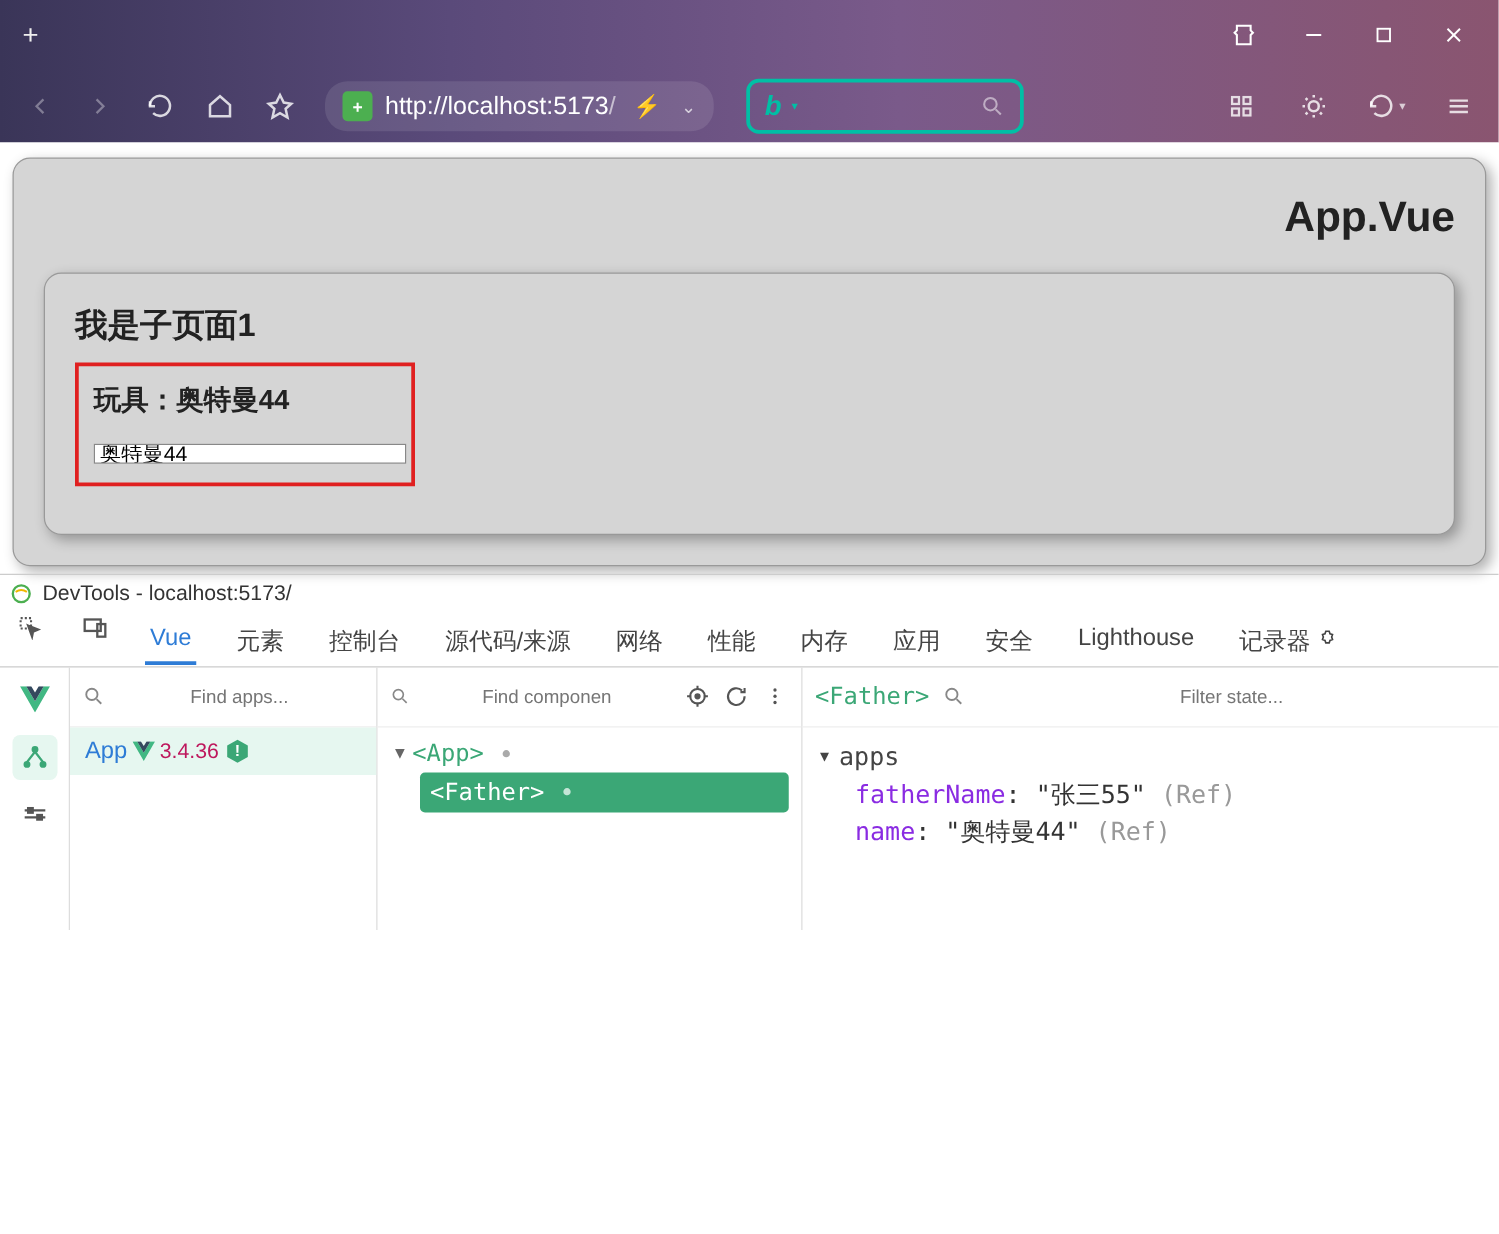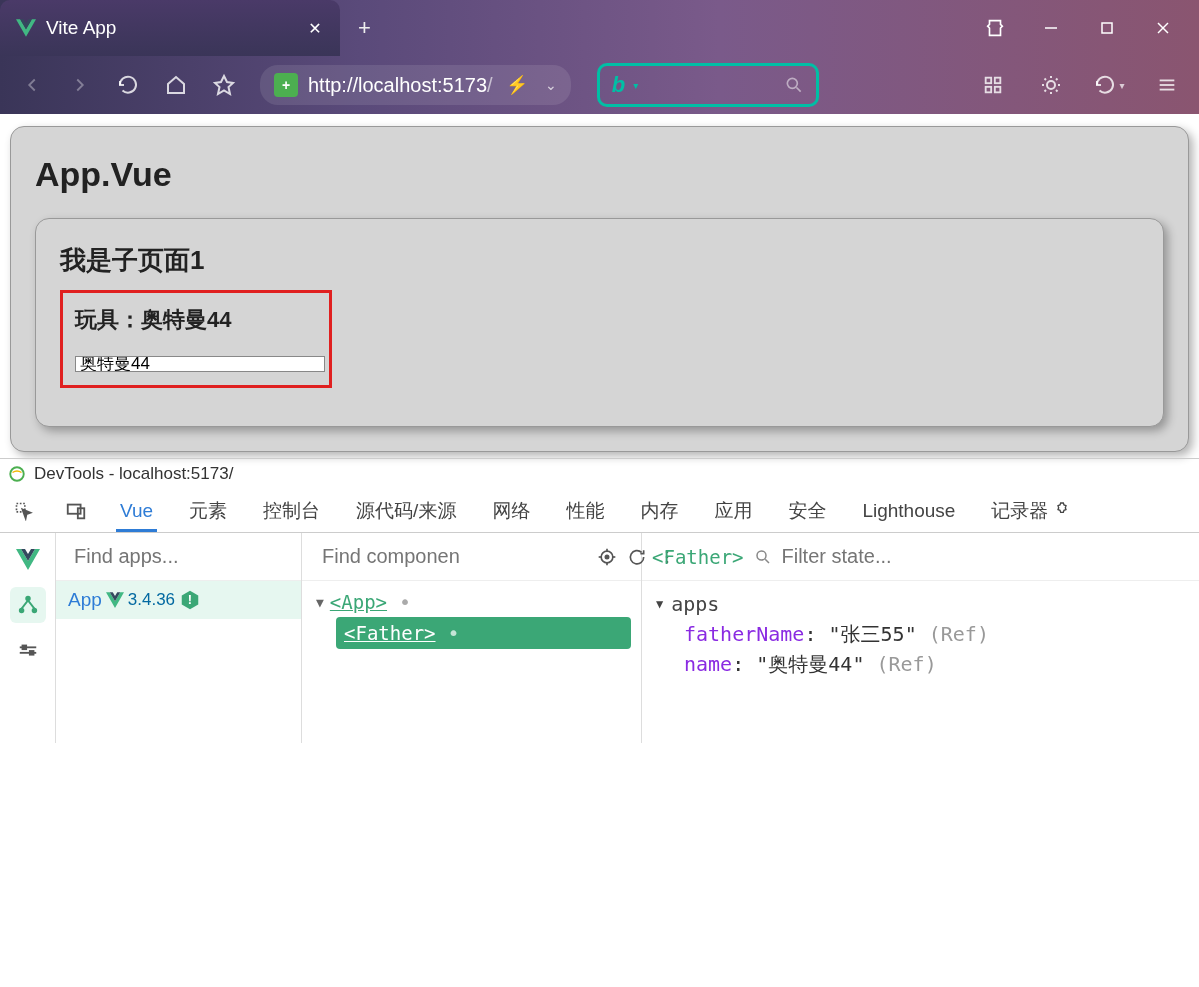--- a/index.html
+++ b/index.html
@@ -27,82 +27,72 @@
 .url-dropdown { color: rgba(255,255,255,0.7); font-size: 14px; margin-left: 6px; cursor: pointer; }
 .search-box { display: flex; align-items: center; border: 3px solid #00bfa5; border-radius: 10px; height: 44px; width: 222px; padding: 0 12px; margin-left: 18px; gap: 8px; }
 .bing-icon { color: #00bfa5; font-size: 22px; font-weight: bold; font-style: italic; }
 .search-dropdown { color: #00bfa5; font-size: 10px; }
 .search-mag { margin-left: auto; color: rgba(255,255,255,0.5); }
 .right-tools { margin-left: auto; display: flex; align-items: center; gap: 18px; }
 
 
 .page { background: #fff; padding: 12px 6px 6px 6px; }
 .app-card { background: #d5d5d5; border: 1px solid #999; border-radius: 14px; padding: 24px; box-shadow: 4px 4px 10px rgba(0,0,0,0.3); margin: 0 4px; }
-.app-card h1 { font-size: 34px; font-weight: 700; color: #222; padding: 4px 0 24px 0; }
+.app-card h1 { font-size: 34px; font-weight: 700; color: #222; padding: 4px 0 24px 0; text-align: right; }
 .child-card { background: #d5d5d5; border: 1px solid #999; border-radius: 14px; padding: 24px; box-shadow: 4px 4px 10px rgba(0,0,0,0.3); }
 .child-card h2 { font-size: 26px; font-weight: 700; color: #222; margin-bottom: 12px; }
 .red-box { border: 3px solid #e02020; padding: 12px; margin-bottom: 14px; width: 272px; }
 .toy-label { font-size: 22px; font-weight: 700; color: #222; margin-bottom: 20px; }
 .toy-input { width: 250px; height: 16px; font-size: 17px; padding: 2px 4px; border: 1px solid #888; background: #fff; }
 
 
 .devtools { border-top: 1px solid #ccc; }
 .dt-title { height: 30px; display: flex; align-items: center; padding: 0 8px; gap: 8px; font-size: 17px; color: #333; }
 .ie-icon { width: 18px; height: 18px; color: #4caf50; }
-.dt-tabs { height: 44px; border-bottom: 1px solid #ccc; display: flex; align-items: center; padding: 0 12px; gap: 28px; font-size: 19px; color: #444; }
+.dt-tabs { height: 44px; border-bottom: 1px solid #ccc; display: flex; align-items: flex-start; padding: 0 12px; gap: 28px; font-size: 19px; color: #444; }
 .dt-tab { cursor: pointer; padding: 10px 4px; }
 .dt-tab.active { color: #2e7cd6; border-bottom: 3px solid #2e7cd6; padding-bottom: 7px; }
 .dt-icon-btn { width: 24px; height: 24px; display: flex; align-items: center; justify-content: center; cursor: pointer; color: #555; }
 .dt-body { display: flex; height: 210px; }
 .dt-col1 { width: 56px; border-right: 1px solid #ddd; display: flex; flex-direction: column; align-items: center; padding-top: 8px; gap: 10px; }
 .vue-sq { width: 36px; height: 36px; display: flex; align-items: center; justify-content: center; border-radius: 6px; cursor: pointer; }
 .vue-sq.sel { background: #e6f7f0; }
 .dt-col2 { width: 246px; border-right: 1px solid #ddd; }
 .dt-search-row { height: 48px; display: flex; align-items: center; padding: 0 10px; gap: 8px; border-bottom: 1px solid #eee; }
-.dt-search-input { border: none; outline: none; font-size: 20px; color: #999; flex: 1; background: transparent; }
+.dt-search-input { border: none; outline: none; font-size: 15px; color: #999; flex: 1; background: transparent; text-align: center; }
 .app-item { background: #e6f7f0; padding: 8px 12px; display: flex; align-items: center; gap: 4px; font-size: 19px; }
 .app-name { color: #2e7cd6; }
-.vue-ver { color: #0369a1; font-size: 17px; }
+.vue-ver { color: #be185d; font-size: 17px; }
 .vue-badge { width: 22px; height: 22px; }
 .dt-col3 { width: 340px; border-right: 1px solid #ddd; }
 .comp-tools { height: 48px; display: flex; align-items: center; padding: 0 10px; gap: 10px; border-bottom: 1px solid #eee; }
 .tree { padding: 6px 10px; font-family: Consolas, monospace; font-size: 19px; }
 .tree-row { display: flex; align-items: center; gap: 6px; padding: 3px 4px; }
 .tree-row .caret { color: #666; font-size: 13px; }
-.tree-row .tag { color: #3ba776; text-decoration: underline; }
+.tree-row .tag { color: #3ba776; }
 .tree-row .dot { color: #aaa; font-size: 20px; margin-left: 6px; }
 .tree-row.selected { background: #3ba776; color: #fff; border-radius: 4px; padding: 4px 8px; margin-left: 24px; }
 .tree-row.selected .tag { color: #fff; }
 .tree-row.selected .dot { color: rgba(255,255,255,0.7); }
 .dt-col4 { flex: 1; }
 .state-head { height: 48px; display: flex; align-items: center; padding: 0 10px; gap: 10px; border-bottom: 1px solid #eee; font-family: Consolas, monospace; font-size: 19px; }
 .state-head .ftag { color: #3ba776; }
 .state-body { padding: 8px 14px; font-family: Consolas, monospace; font-size: 20px; line-height: 1.5; }
 .setup-hdr { color: #444; display: flex; align-items: center; gap: 8px; }
 .kv { margin-left: 28px; }
 .kv .k { color: #8a2be2; margin-top: 32px; }
 .kv .v { color: #333; }
 .kv .ref { color: #999; }
 
 svg { display: block; }
 </style>
 </head>
 <body>
 
 <div class="titlebar">
-  <div class="tab">
-    <span>
-      <svg class="tab-vue-icon" viewBox="0 0 24 21">
-          <path d="M0 0 L12 21 L24 0 L19 0 L12 12 L5 0 Z" fill="#41b883"></path>
-          <path d="M5 0 L12 12 L19 0 L15 0 L12 5 L9 0 Z" fill="#34495e"></path>
-        </svg>
-    </span>
-    <span class="tab-title">Vite App</span>
-    <span class="tab-close">✕</span>
-  </div>
   <span class="new-tab">+</span>
   <div class="window-controls">
     <span class="win-ctrl">
         <svg width="22" height="22" viewBox="0 0 24 24" fill="none" stroke="currentColor" stroke-width="1.8">
           <path d="M6 4 L18 4 L18 8 L20 10 L18 12 L18 20 L6 20 L6 12 L4 10 L6 8 Z"></path>
         </svg>
       </span>
     <span class="win-ctrl">
         <svg width="16" height="16" viewBox="0 0 16 16">
           <line x1="2" y1="8" x2="14" y2="8" stroke="currentColor" stroke-width="1.5"></line>

